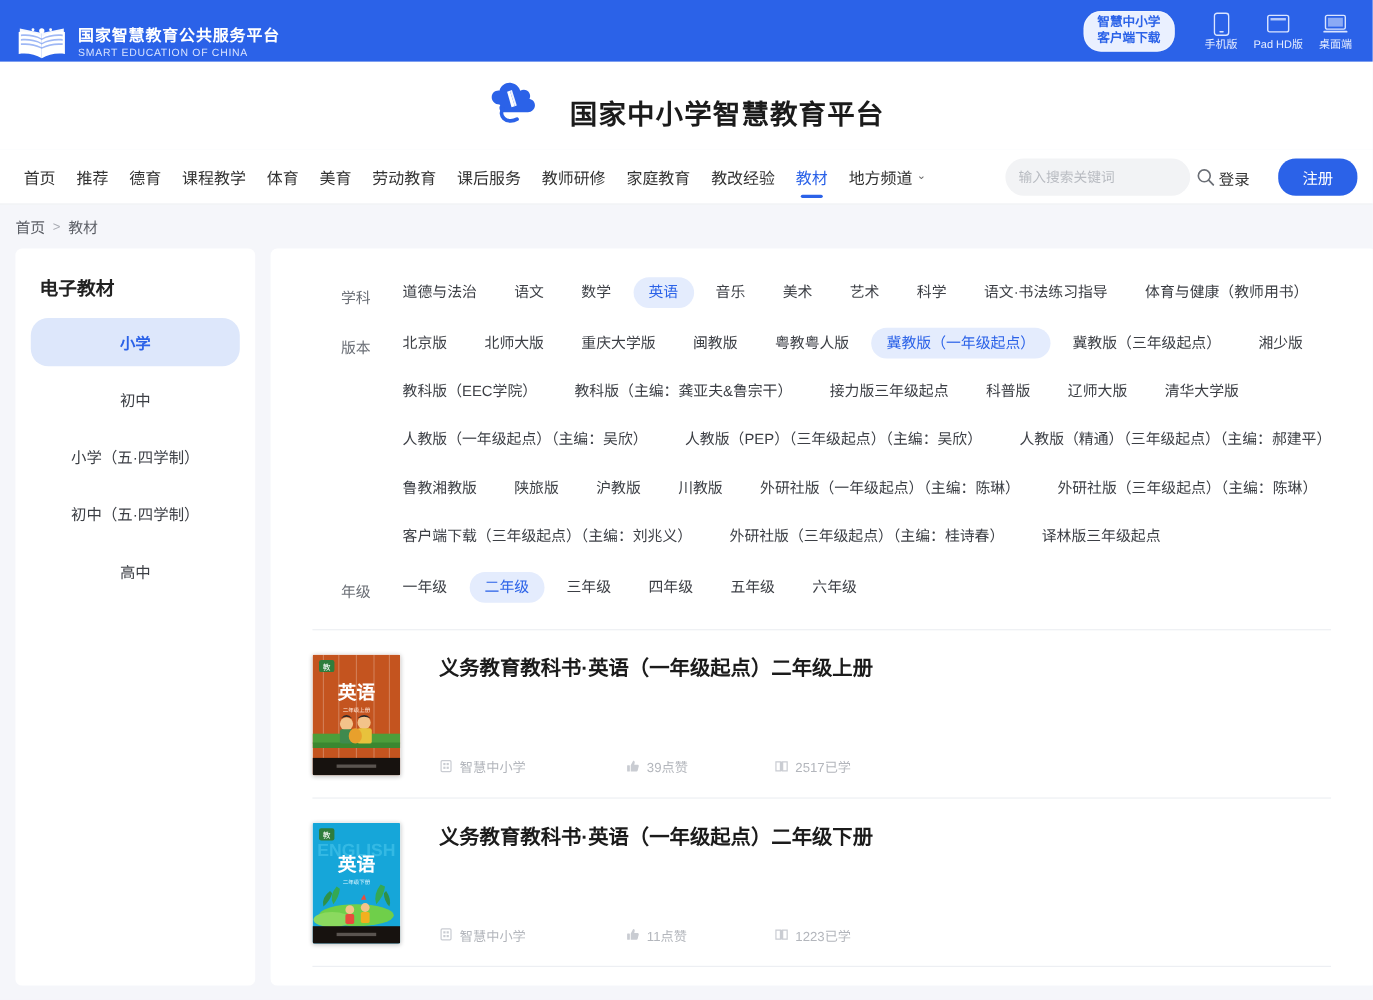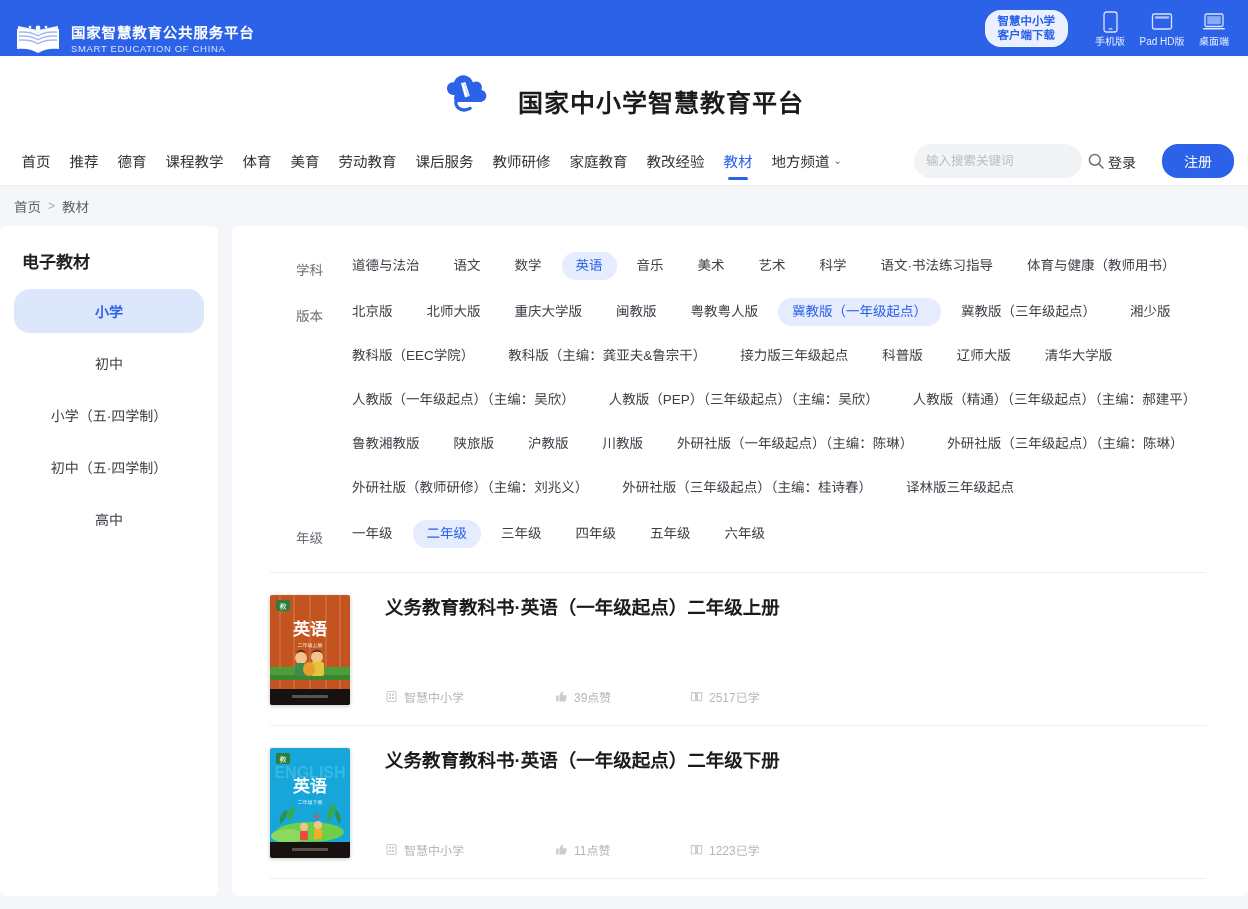--- a/index.html
+++ b/index.html
@@ -91,21 +91,21 @@
   
   .crumb {
     height: 40px; display: flex; align-items: center;
     padding-left: 14px; font-size: 13.5px; color: #5c5f66; gap: 7px;
   }
   .crumb .c-link { color: #5c5f66; cursor: pointer; }
   .crumb .c-sep { color: #a6a9b0; font-size: 12px; }
   .crumb .c-cur { color: #5c5f66; }
 
   
-  .wrap { display: flex; padding: 0 0; gap: 14px; align-items: flex-start; }
+  .wrap { display: flex; padding: 0 14px; gap: 14px; align-items: flex-start; }
   .side {
     width: 218px; background: #fff; border-radius: 6px;
     padding: 22px 14px 30px; flex: 0 0 218px; min-height: 670px;
   }
   .side-title { font-size: 17px; font-weight: 700; color: #222; margin: 0 0 16px 8px; }
   .side-item {
     height: 44px; display: flex; align-items: center; justify-content: center;
     font-size: 14px; color: #3c3f45; border-radius: 16px; cursor: pointer;
     margin-bottom: 8px;
   }
@@ -366,21 +366,21 @@
         </div>
         <div class="rowline">
           <div class="chip">鲁教湘教版</div>
           <div class="chip">陕旅版</div>
           <div class="chip">沪教版</div>
           <div class="chip">川教版</div>
           <div class="chip">外研社版（一年级起点）（主编：陈琳）</div>
           <div class="chip">外研社版（三年级起点）（主编：陈琳）</div>
         </div>
         <div class="rowline">
-          <div class="chip">外研社版（教师研修）（主编：刘兆义）</div>
+          <div class="chip">客户端下载（三年级起点）（主编：刘兆义）</div>
           <div class="chip">外研社版（三年级起点）（主编：桂诗春）</div>
           <div class="chip">译林版三年级起点</div>
         </div>
       </div>
     </div>
 
     <div class="filter-group">
       <div class="filter-label">年级</div>
       <div class="filter-chips">
         <div class="rowline">

